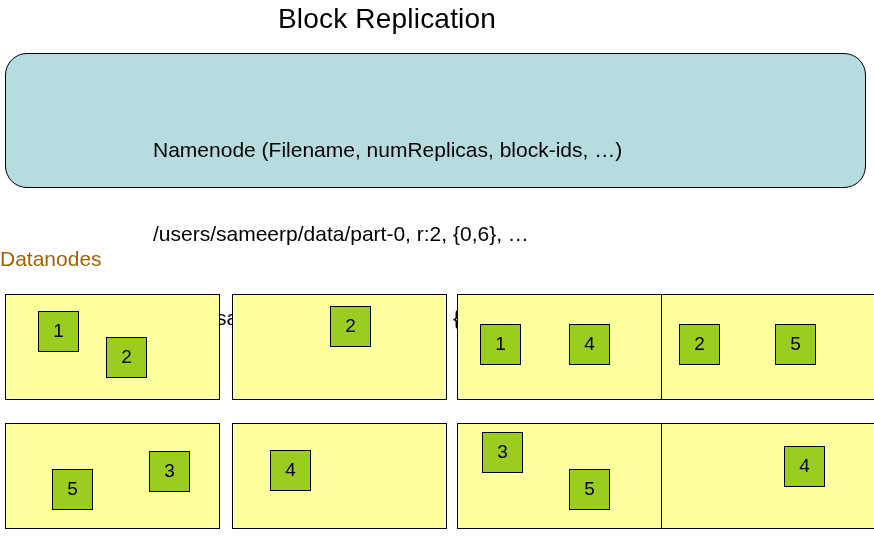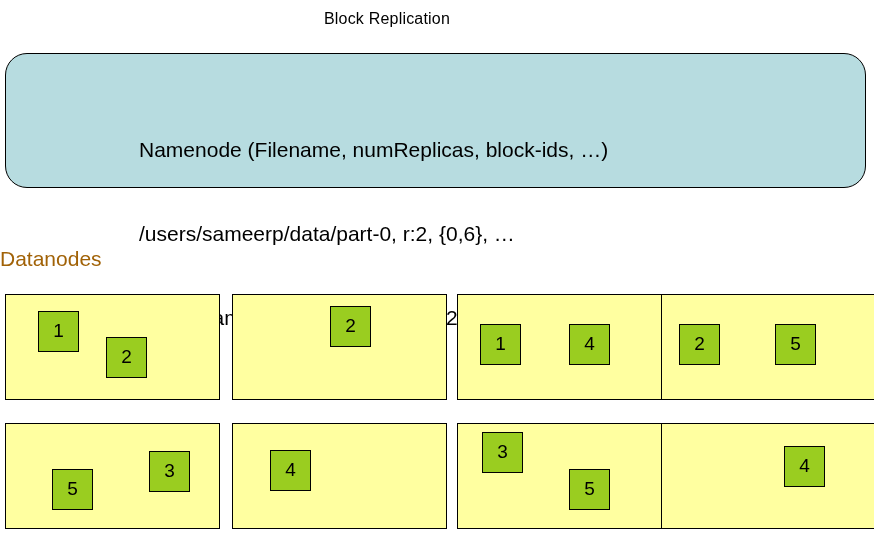--- a/index.html
+++ b/index.html
@@ -16,41 +16,41 @@
     color: #000000;
   }
 
   
   #diagram-title {
     position: absolute;
     left: 0;
     top: 6px;
     width: 774px;
     text-align: center;
-    font-size: 16px;
+    font-size: 28px;
     line-height: 26px;
     letter-spacing: 0.2px;
     color: #000;
   }
 
   
   #namenode-panel {
     position: absolute;
     left: 5px;
     top: 53px;
     width: 861px;
     height: 135px;
     box-sizing: border-box;
     background: #b7dce0;
     border: 1.5px solid #000000;
     border-radius: 22px;
   }
   #namenode-text {
     position: absolute;
-    left: 133px;
+    left: 147px;
     top: 26px;
     font-size: 21px;
     line-height: 28px;
     white-space: pre;
     color: #000;
   }
   #namenode-text .nn-line { display: block; }
 
   
   #datanodes-label {

